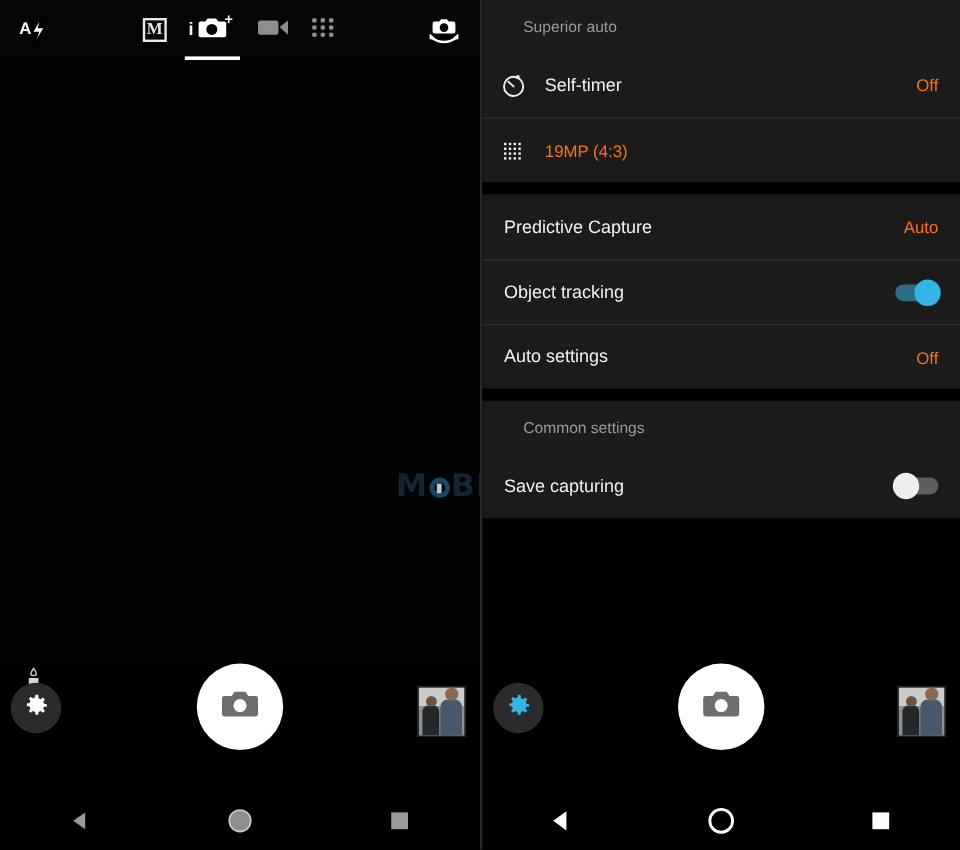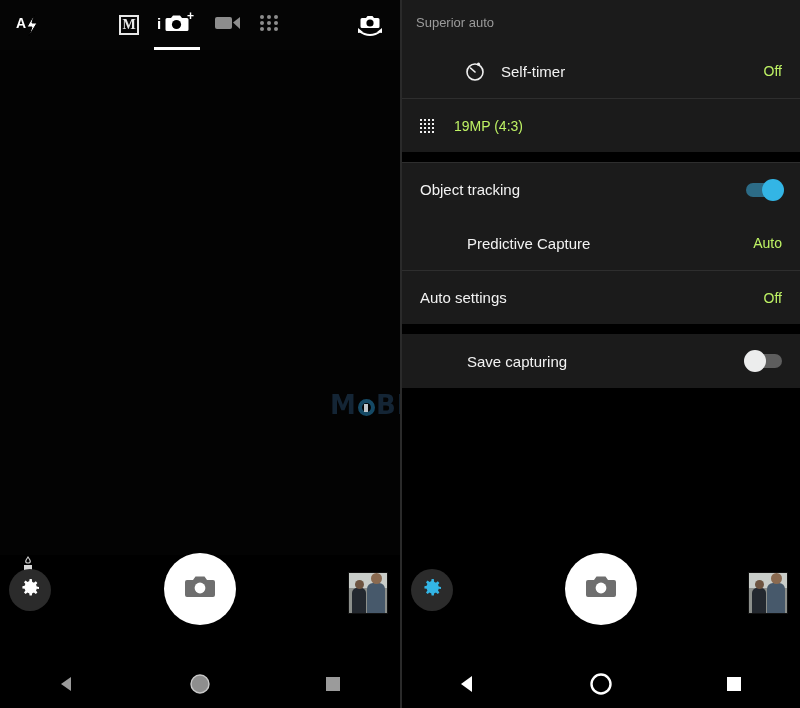--- a/index.html
+++ b/index.html
@@ -94,32 +94,32 @@
     position:absolute; bottom:0; left:0; width:100%; height:48px;
     display:flex; align-items:center; justify-content:space-around; background:#000;
   }
   .nav-btn { width:46px; height:34px; display:flex; align-items:center; justify-content:center; }
 
   
   .settings { position:absolute; top:0; left:0; width:100%; height:555px; background:#000; }
   .sect { background:#1b1b1b; }
   .sect-gap { height:10px; background:#000; }
   .sect-head {
-    height:44px; display:flex; align-items:center; padding-left:14px;
+    height:44px; display:flex; align-items:center; padding-left:34px;
     color:#9b9b9b; font-size:13px;
   }
   .row {
     height:54px; display:flex; align-items:center;
     border-top:1px solid #2e2e2e; padding:0 18px 0 0;
   }
-  .row.no-top { border-top:none;margin-left:47px; }
+  .row.no-top { border-top:none; }
   .row-ico { width:52px; min-width:52px; display:flex; align-items:center; justify-content:center; }
   .row-ico-pad { width:18px; min-width:18px; }
   .row-label { flex:1; color:#f2f2f2; font-size:15px; }
-  .row-value { color:#bef264; font-size:14px; }
+  .row-value { color:#f97316; font-size:14px; }
 
   .tgl { width:36px; height:14px; border-radius:7px; position:relative; }
   .tgl .knob { position:absolute; top:-4px; width:22px; height:22px; border-radius:50%; }
   .tgl.on { background:#2c6b86; }
   .tgl.on .knob { right:-2px; background:#33b5e5; }
   .tgl.off { background:#5e5e5e; }
   .tgl.off .knob { left:-2px; background:#eceded; }
 </style>
 </head>
 <body>
@@ -295,44 +295,45 @@
             </svg>
           </div>
           <div class="row-value">19MP (4:3)</div>
         </div>
       </div>
 
       <div class="sect-gap"></div>
 
       <div class="sect">
 
+        <div class="row no-top">
+          <div class="row-ico-pad"></div>
+          <div class="row-label">Predictive Capture</div>
+          <div class="row-value">Auto</div>
+        </div>
+
         <div class="row">
           <div class="row-ico-pad"></div>
           <div class="row-label">Object tracking</div>
           <div class="tgl on">
               <div class="knob"></div>
             </div>
         </div>
 
-        <div class="row no-top">
-          <div class="row-ico-pad"></div>
-          <div class="row-label">Predictive Capture</div>
-          <div class="row-value">Auto</div>
-        </div>
-
         <div class="row">
           <div class="row-ico-pad"></div>
           <div class="row-label">Auto settings</div>
           <div class="row-value">Off</div>
         </div>
       </div>
 
       <div class="sect-gap"></div>
 
       <div class="sect">
+        <div class="sect-head">Common settings</div>
 
         <div class="row no-top">
           <div class="row-ico-pad"></div>
           <div class="row-label">Save capturing</div>
           <div class="tgl off">
               <div class="knob"></div>
             </div>
         </div>
       </div>
     </div>

